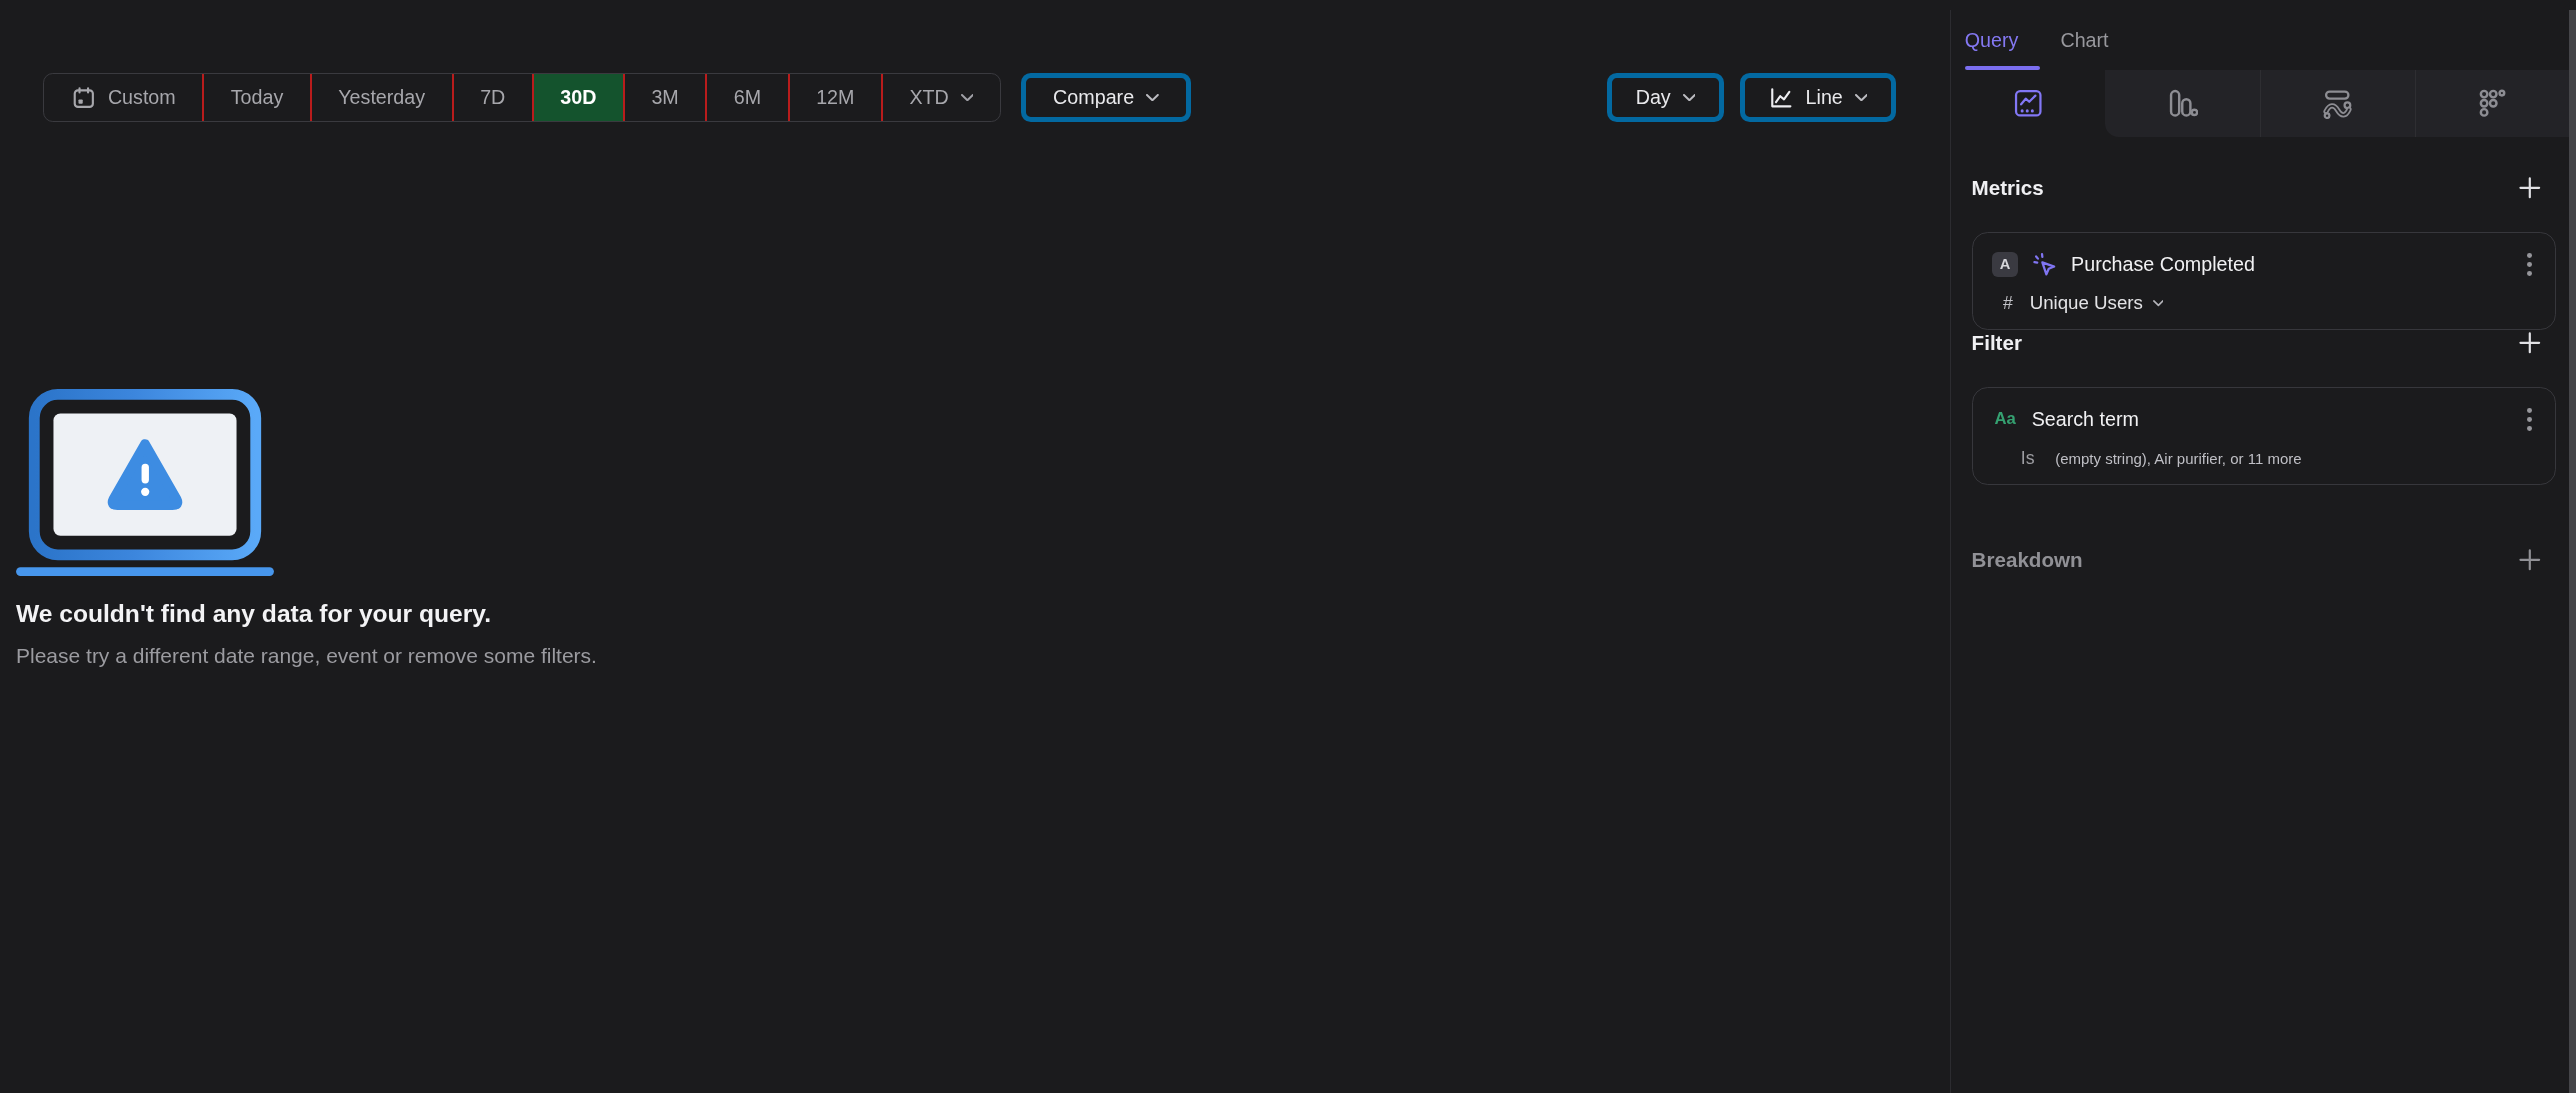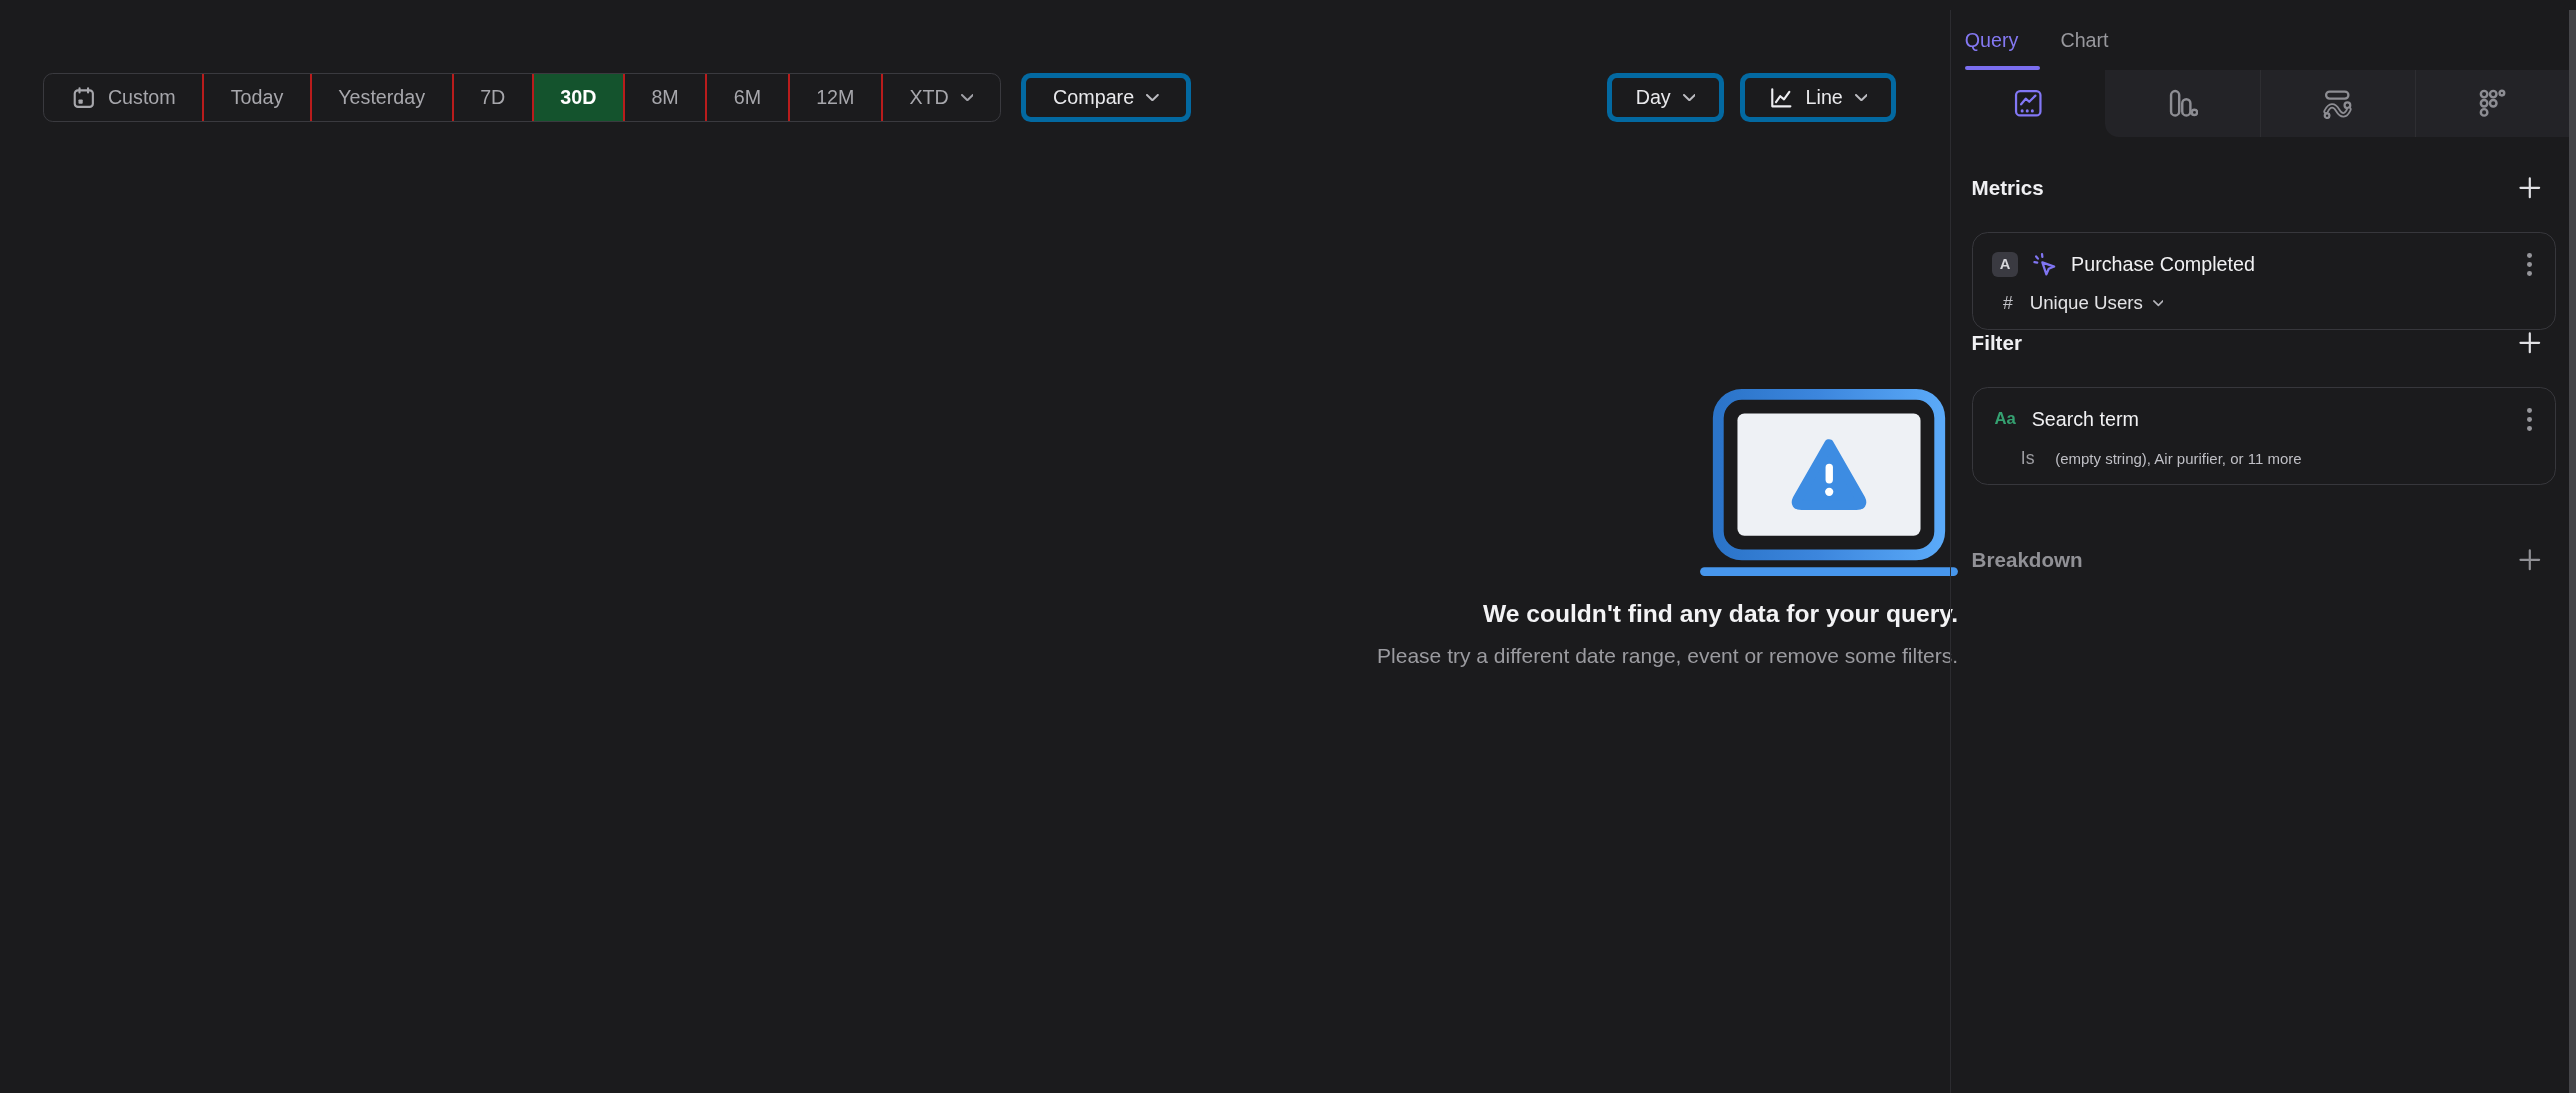--- a/index.html
+++ b/index.html
@@ -39,22 +39,22 @@
     padding:0 23.6px; font-size:19.7px; color:#e9e9ec; cursor:pointer;
     background:transparent; white-space:nowrap;
   }
   .btn .chev { color:#bcbcc1; }
   .compare-btn { margin-left:19.7px; padding:0 27.5px; }
   .right-group { margin-left:auto; display:flex; gap:15.7px; }
   .linechart-ic { width:25.6px; height:25.6px; color:#ececf0; }
 
   
   .empty-state {
-    position:absolute; top:389px; left:8px; width:100%;
-    display:flex; flex-direction:column; align-items:flex-end;
+    position:absolute; top:389px; left:16px; width:100%;
+    display:flex; flex-direction:column; align-items:flex-start;
   }
   .empty-title { margin-top:23.6px; font-size:24.6px; font-weight:700; color:#f3f3f5; }
   .empty-sub { margin-top:16.7px; font-size:21px; color:#9b9ba0; }
 
   
   .sidebar {
     position:absolute; left:1950px; top:10px; width:626px; height:1093px;
     border-left:1px solid #2c2c30;
   }
   .scrollbar {
@@ -147,21 +147,21 @@
         <div class="seg">
             <span>Yesterday</span>
           </div>
         <div class="seg">
             <span>7D</span>
           </div>
         <div class="seg selected">
             <span>30D</span>
           </div>
         <div class="seg">
-            <span>8M</span>
+            <span>3M</span>
           </div>
         <div class="seg">
             <span>6M</span>
           </div>
         <div class="seg">
             <span>12M</span>
           </div>
         <div class="seg">
           <span>XTD</span>
           <svg class="chev" viewBox="0 0 13 8" fill="none" stroke="currentColor" stroke-width="2" stroke-linecap="round" stroke-linejoin="round">

